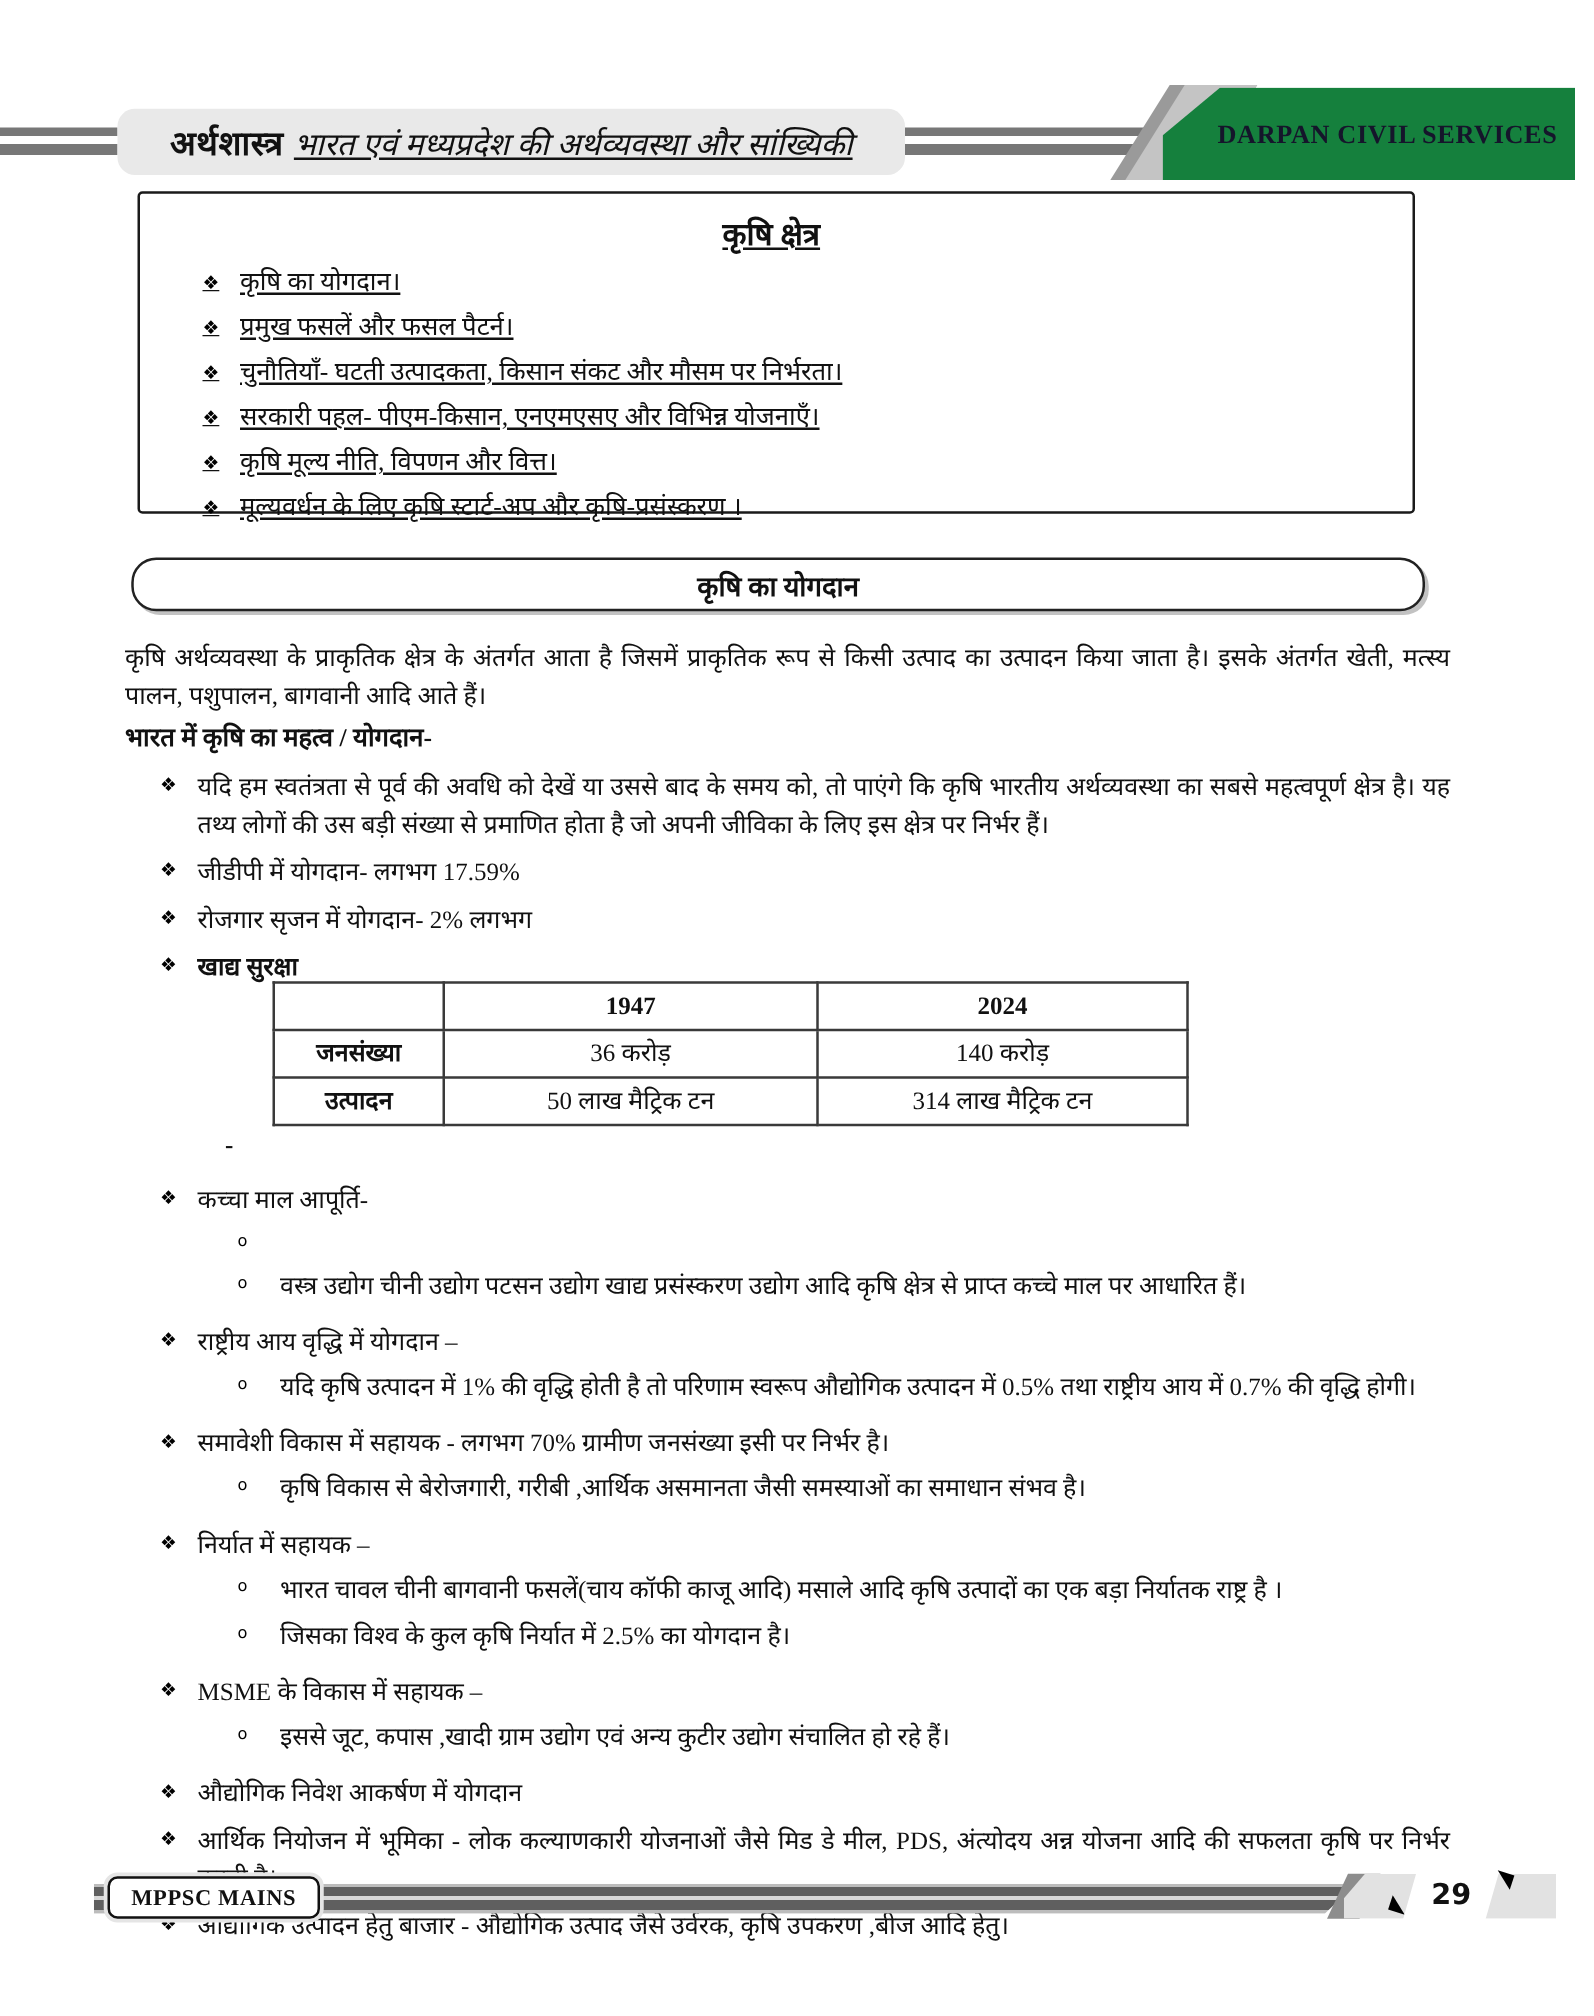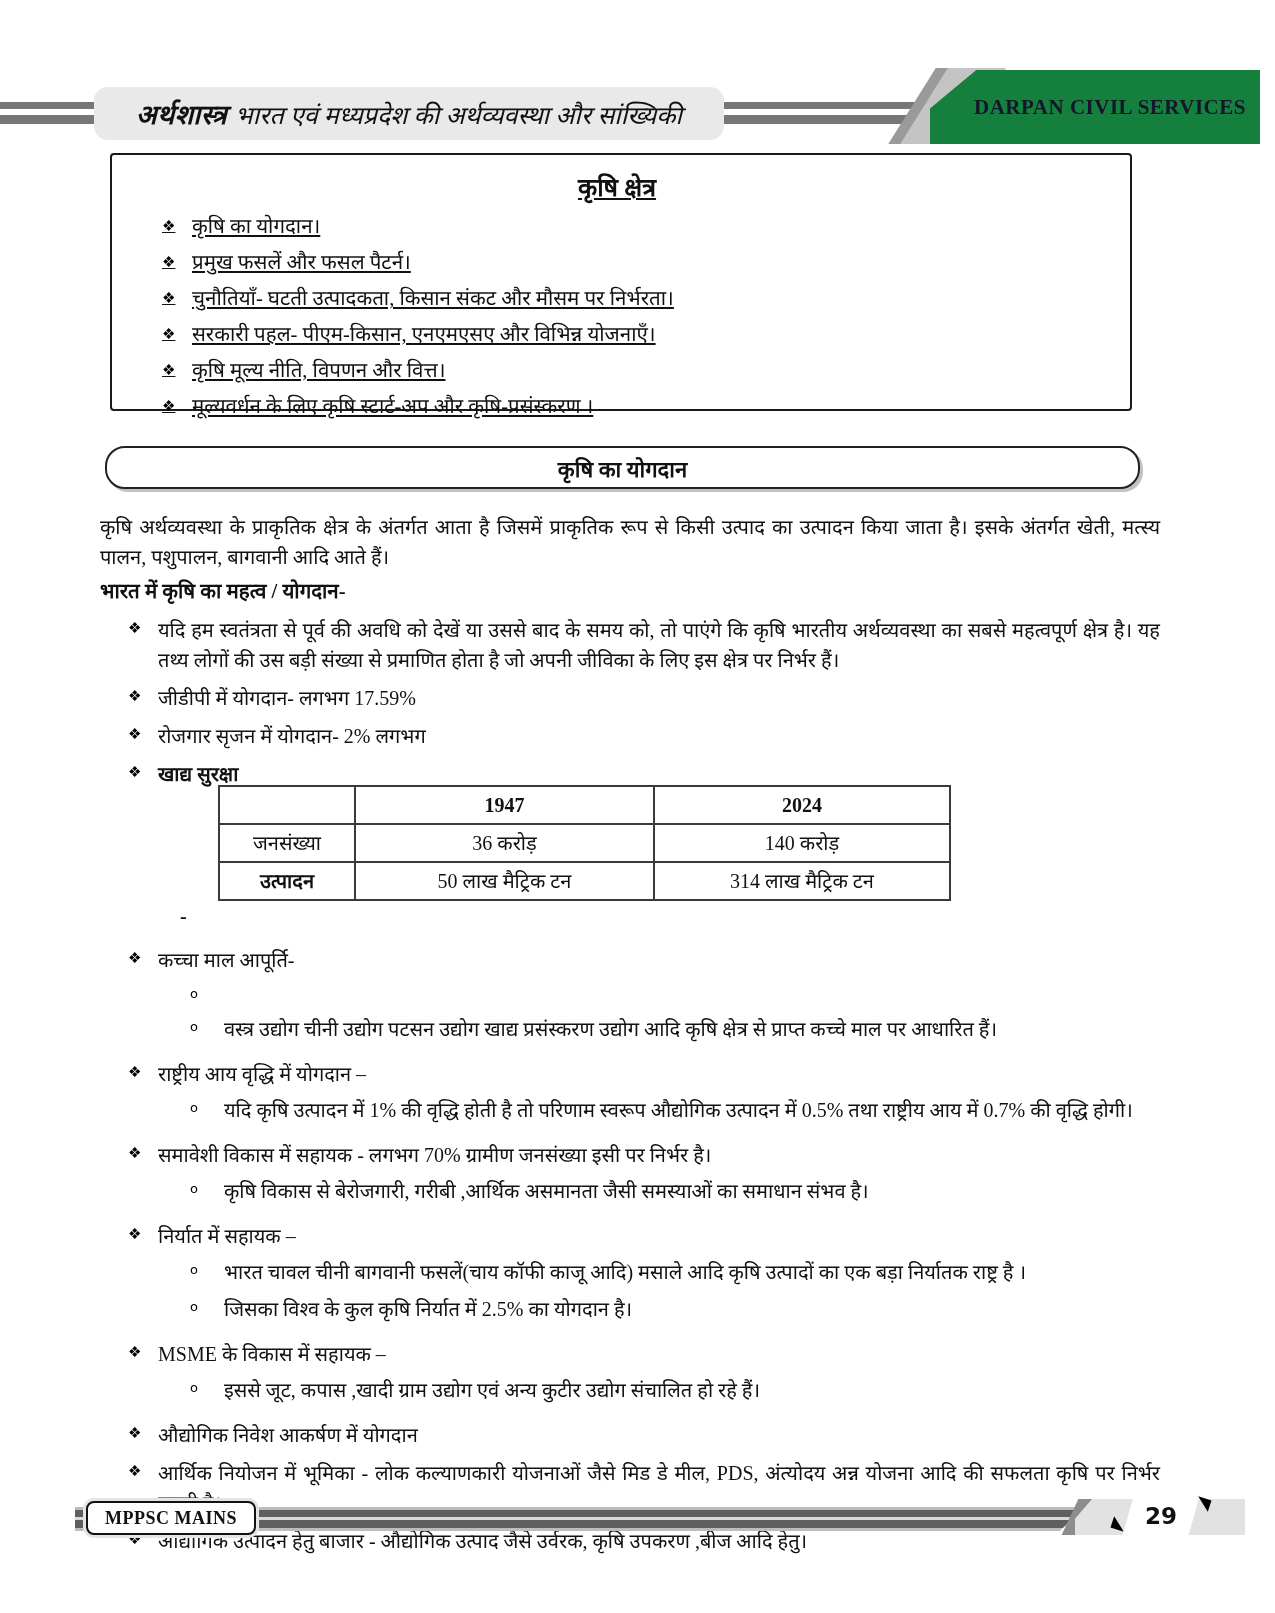--- a/index.html
+++ b/index.html
@@ -14,22 +14,22 @@
   .hdr { position:absolute; left:0; top:0; width:1275px; height:150px; }
   .bars { position:absolute; height:22px;
     background:linear-gradient(to bottom,#777 0 7px,#fff 7px 13px,#777 13px 22px); }
   .bars-left  { left:0;  top:102px; width:94px; }
   .bars-mid   { left:712px; top:102px; width:270px; }
   .hdr-pill {
     position:absolute; left:94px; top:87px; width:630px; height:53px;
     background:#e9e9e9; border-radius:14px;
     display:flex; align-items:center; justify-content:center;
   }
-  .hdr-pill .t1 { font-weight:bold; font-style:italic; font-size:27px; letter-spacing:.5px; }
-  .hdr-pill .t2 { font-style:italic; font-size:25px; margin-left:8px; }
+  .hdr-pill .t1 { font-weight:bold; font-size:27px; letter-spacing:.5px; }
+  .hdr-pill .t2 { font-style:italic; font-size:25px; margin-left:8px;text-decoration:underline; }
   .brand-accent {
     position:absolute; left:912px; top:68px; width:70px; height:76px;
     background:#9a9a9a; transform:skewX(-32deg);
   }
   .brand-accent2 {
     position:absolute; left:924px; top:68px; width:58px; height:76px;
     background:#c4c4c4; transform:skewX(-32deg);
   }
   .brand-panel {
     position:absolute; left:930px; top:70px; width:330px; height:74px;
@@ -196,21 +196,21 @@
         <span class="btxt ft-row">
           <span class="ft-label">खाद्य सुरक्षा</span>
           <table class="ft">
             <tbody>
                 <tr>
               <th class="c0"></th>
               <th class="c1">1947</th>
               <th class="c2">2024</th>
             </tr>
             <tr>
-              <td style="font-weight:normal;">जनसंख्या</td>
+              <td style="font-weight:bold;">जनसंख्या</td>
               <td>36 करोड़</td>
               <td>140  करोड़</td>
             </tr>
             <tr>
               <td style="font-weight:bold;">उत्पादन</td>
               <td>50 लाख मैट्रिक टन</td>
               <td>314 लाख  मैट्रिक टन</td>
             </tr>
           </tbody>
             </table>

